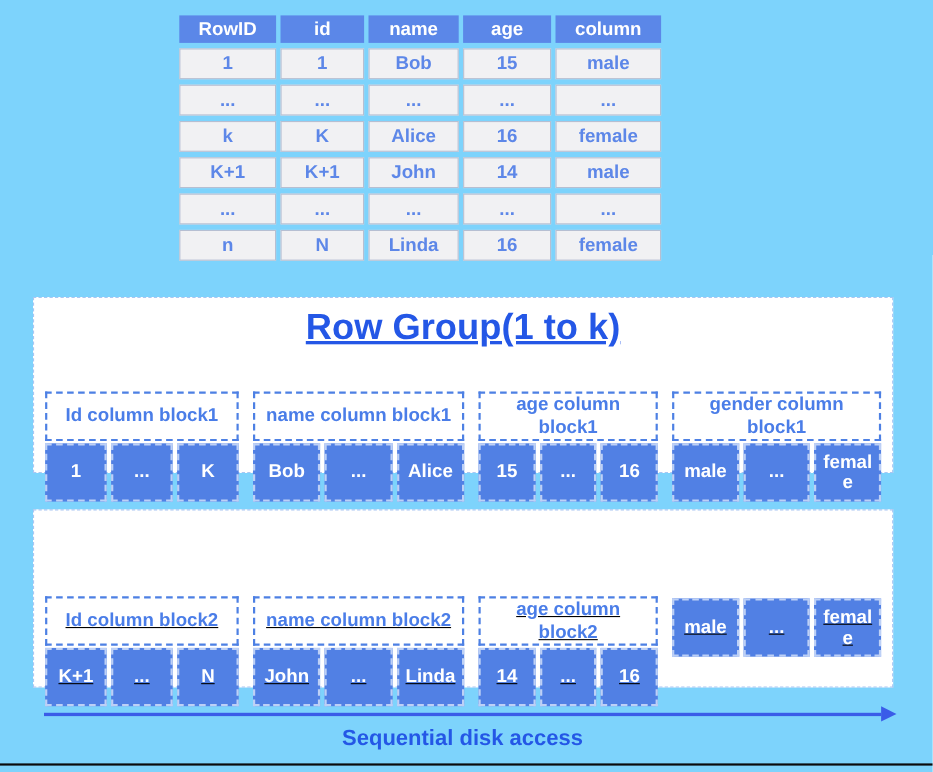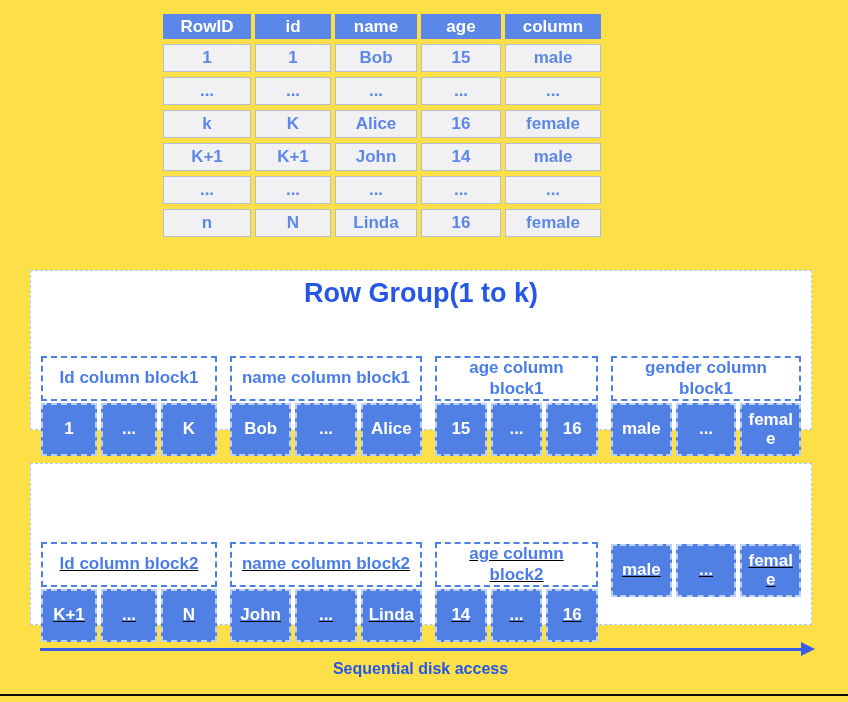--- a/index.html
+++ b/index.html
@@ -1,17 +1,17 @@
 <!DOCTYPE html>
 <html style="--header-bg: #5b87e8; --table-cell-bg: #f1f1f3; --table-cell-border: #b6bfd2; --table-cell-text: #5d87e8; --block-cell-bg: #5180e4; --block-cell-border: #bdd0f6; --block-cell-text: #ffffff; --label-border: #4d80e4; --label-text: #4a7de8; --group-border: #aac6f2; --title-text: #2457e6; --arrow: #3a5ce8; --bottom-rule: #0b0b0b;"><head>
 <meta charset="utf-8">
 <style>
   html,body{margin:0;padding:0;background:#fff;}
   .canvas{
-    position:relative;width:848px;height:702px;background:#fde047;overflow:hidden;
+    position:relative;width:848px;height:702px;background:#7dd3fc;overflow:hidden;
     font-family:"Liberation Sans",sans-serif;font-weight:bold;
   }
   
   .data-table{
     position:absolute;left:163px;top:14px;
     display:grid;
     grid-template-columns:88px 76px 82px 80px 96px;
     grid-template-rows:25px repeat(6,28px);
     column-gap:4px;row-gap:5px;
   }
@@ -26,22 +26,22 @@
     display:flex;align-items:center;justify-content:center;box-sizing:border-box;
   }
   
   .row-group{
     position:absolute;left:30px;width:782px;box-sizing:border-box;
     border:1px dashed var(--group-border,#aac6f2);background:#fff;
   }
   #rg0{top:270px;height:160px;}
   #rg1{top:463px;height:162px;}
   .rg-title{
-    margin:7px 0 0 0;text-align:center;font-size:27px;
-    color:var(--title-text,#2457e6);font-weight:bold;
+    margin:7px 0 0 0;text-align:center;font-size:33px;
+    color:var(--title-text,#2457e6);font-weight:bold;text-decoration:underline;
   }
   .blocks{
     position:absolute;left:10px;right:10px;
     display:flex;justify-content:space-between;margin-top:28px;
   }
   #rg0 .blocks{top:57px;}
   #rg1 .blocks{top:50px;text-decoration:underline;}
   .block{display:block;}
   .block:nth-child(1){width:176px;}
   .block:nth-child(2){width:192px;}
@@ -67,21 +67,21 @@
   
   .arrow-wrap{position:absolute;left:40px;top:648px;width:775px;}
   .arrow-line{position:relative;width:761px;height:3px;background:var(--arrow,#3a5ce8);}
   .arrow-head{
     position:absolute;right:-14px;top:-6px;width:0;height:0;
     border-left:14px solid var(--arrow,#3a5ce8);
     border-top:7px solid transparent;border-bottom:7px solid transparent;
   }
   .arrow-label{
     width:761px;margin-top:9px;text-align:center;
-    font-size:16px;color:var(--title-text,#2457e6);
+    font-size:20px;color:var(--title-text,#2457e6);
   }
   .bottom-rule{position:absolute;left:0;top:694px;width:848px;height:2px;background:var(--bottom-rule,#0b0b0b);}
 </style>
 </head>
 <body>
 
 <div class="canvas">
 
   <div class="data-table">
       <div class="th">RowID</div>

